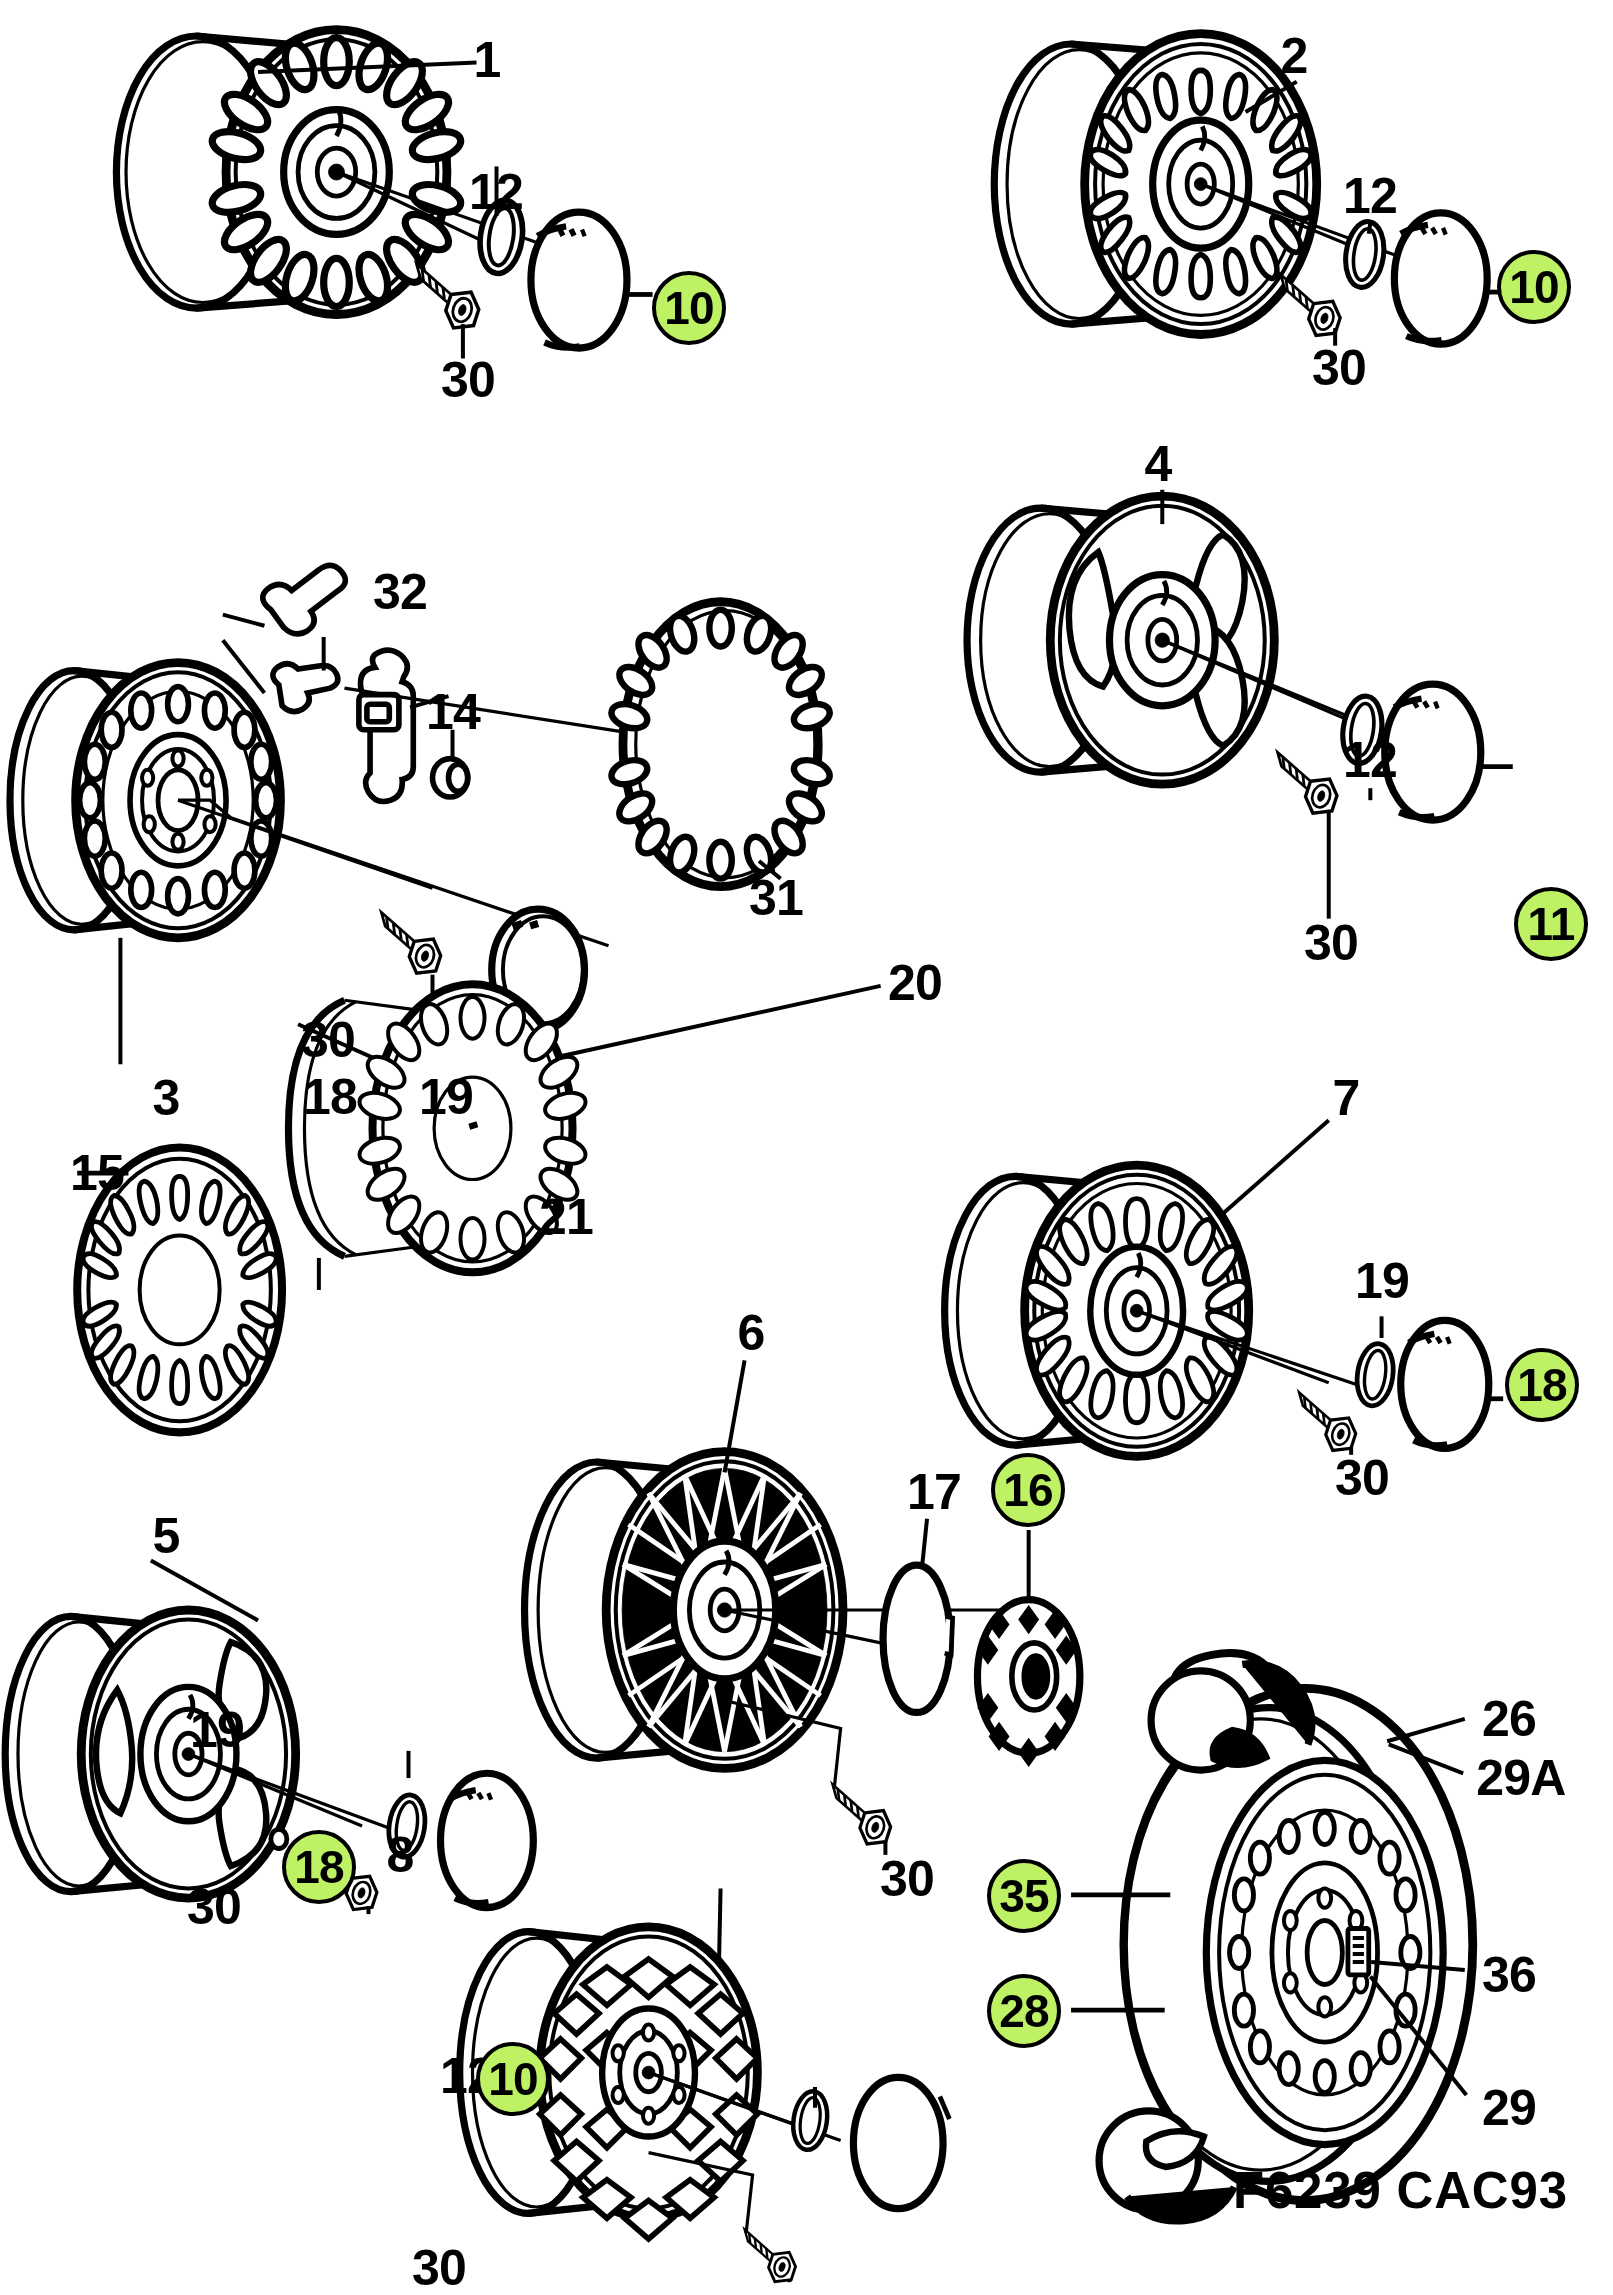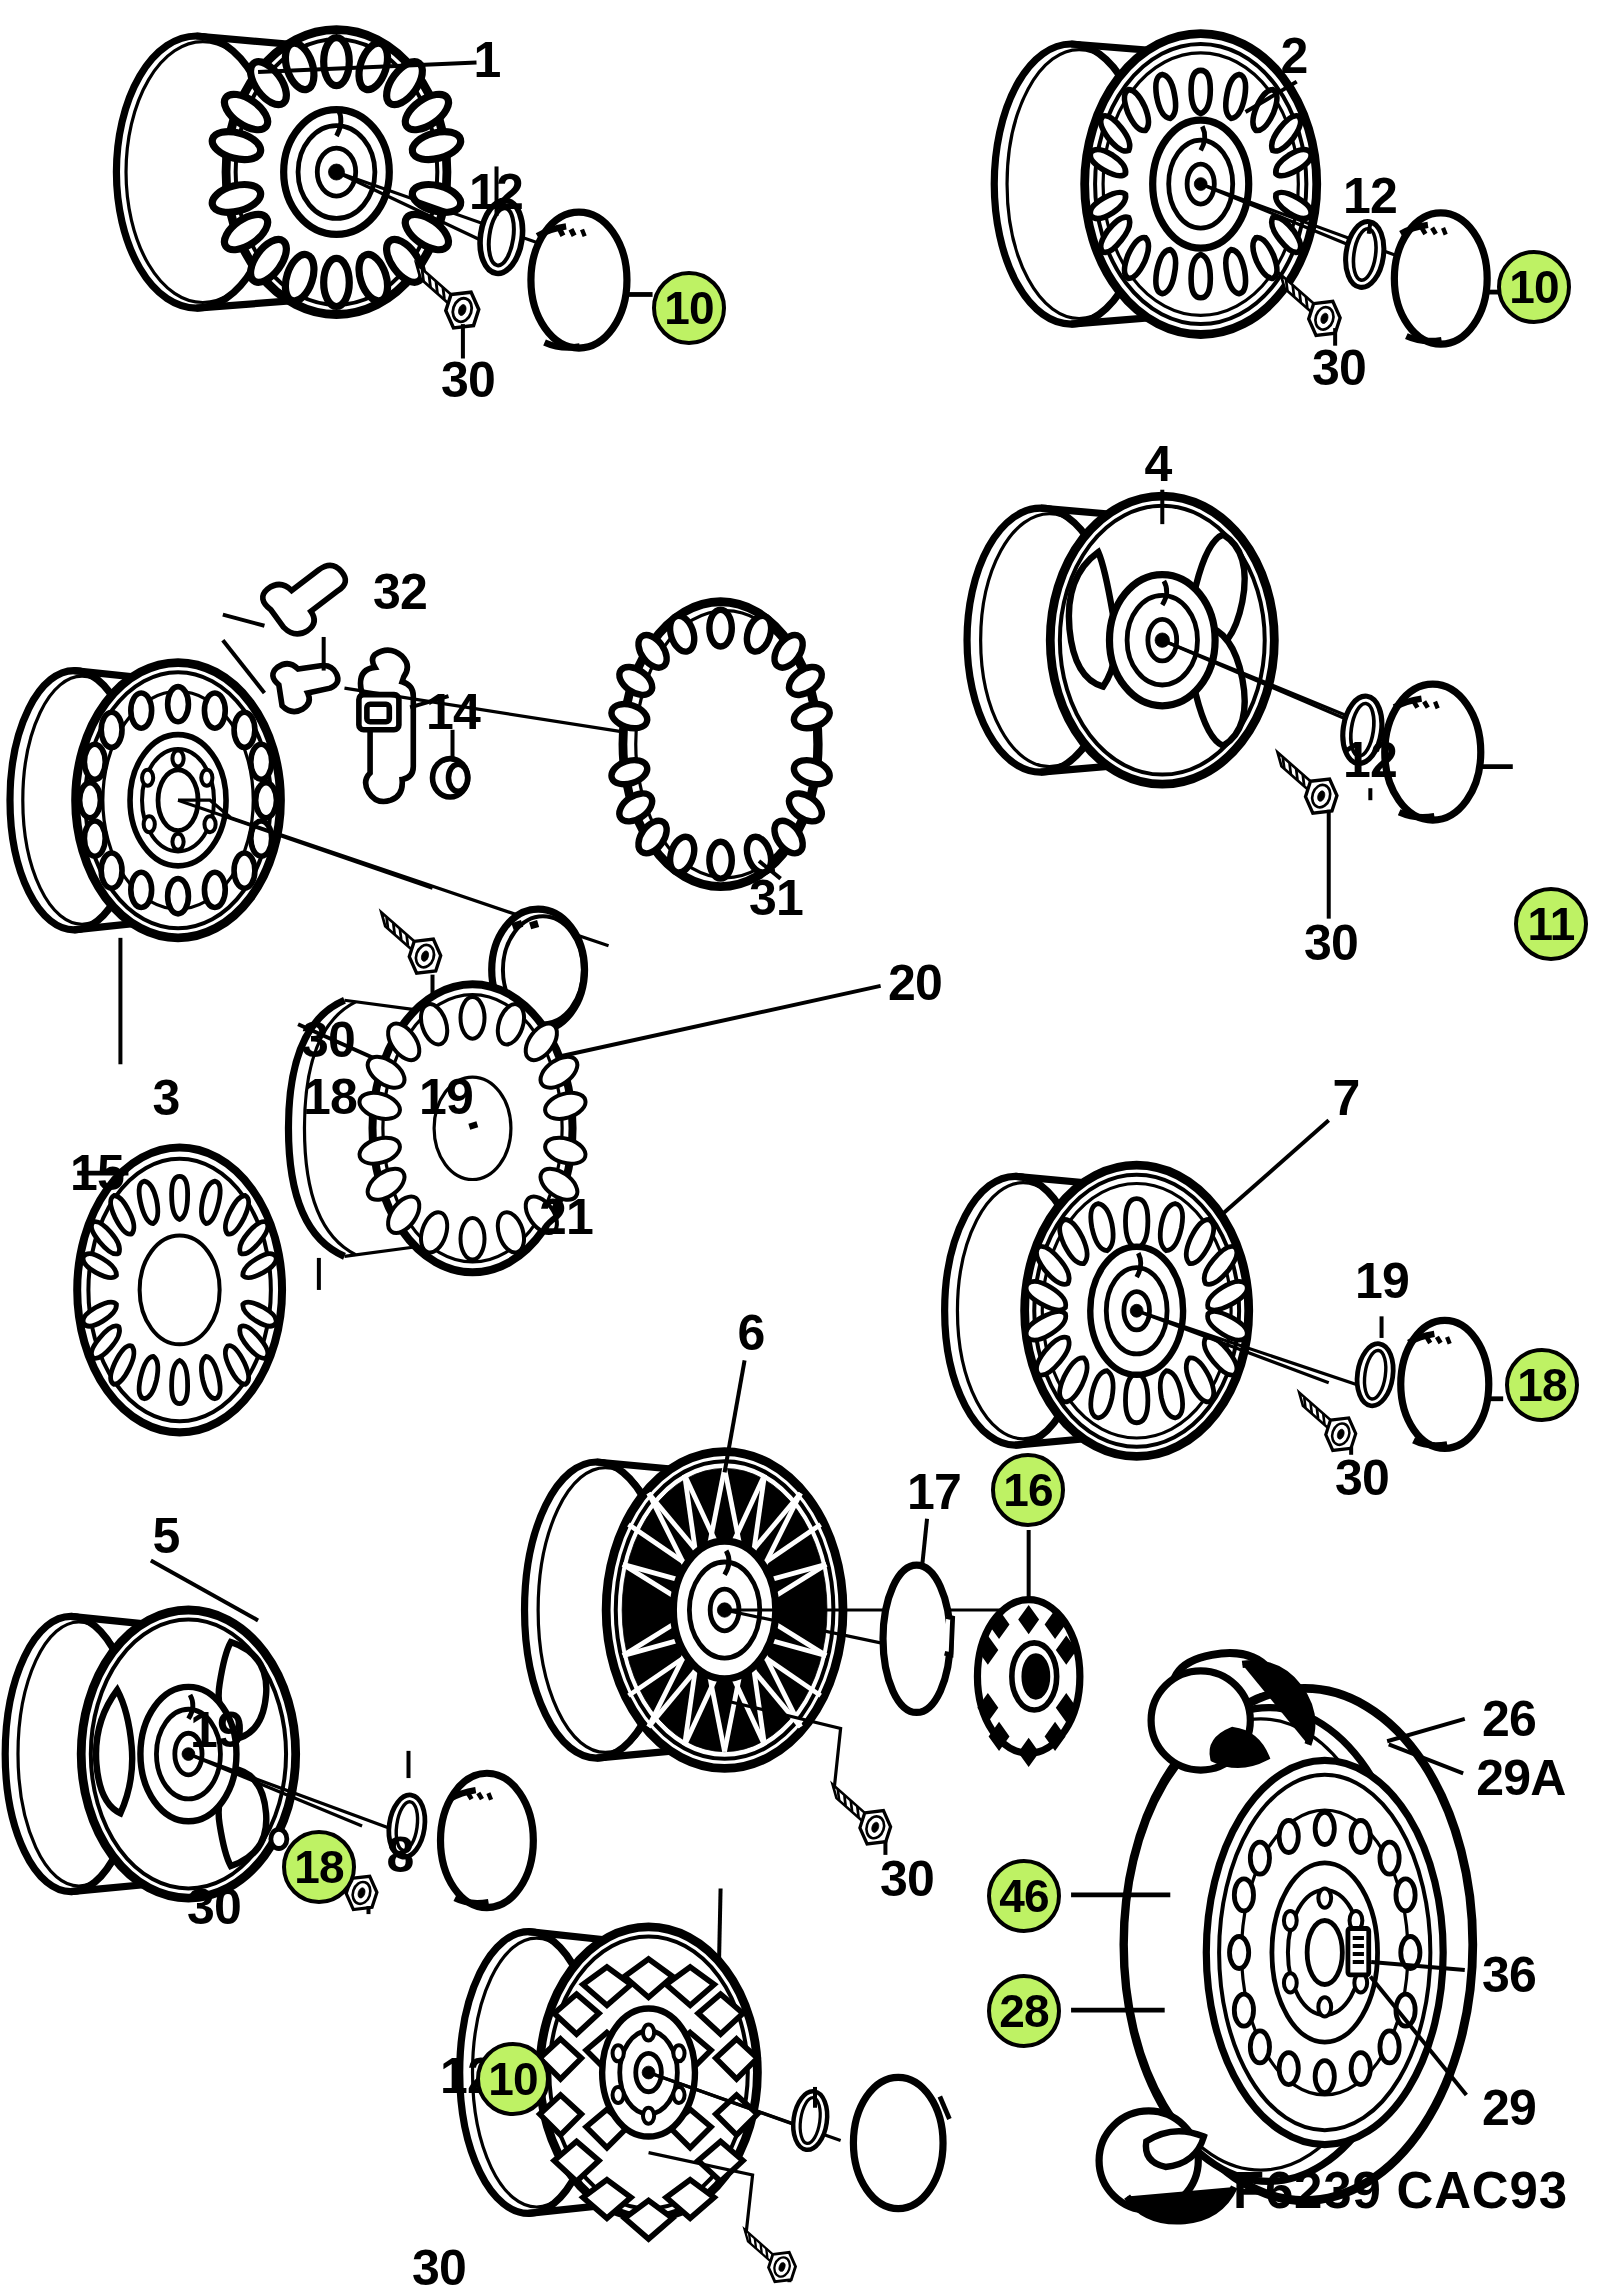--- a/index.html
+++ b/index.html
@@ -739,21 +739,21 @@
       <div class="lbl" style="left: 166px; top: 1536px;">5</div>
       <div class="lbl" style="left: 217px; top: 1730px;">19</div>
       <div class="lbl" style="left: 214px; top: 1907px;">30</div>
       <div class="lbl circ" style="left: 319px; top: 1867px;">18</div>
       <div class="lbl" style="left: 400px; top: 1855px;">8</div>
       <div class="lbl" style="left: 467px; top: 2076px;">12</div>
       <div class="lbl circ" style="left: 513px; top: 2079px;">10</div>
       <div class="lbl" style="left: 439px; top: 2268px;">30</div>
       <div class="lbl" style="left: 1509px; top: 1719px;">26</div>
       <div class="lbl wide" style="left: 1521px; top: 1778px;">29A</div>
-      <div class="lbl circ" style="left: 1024px; top: 1896px;">46</div>
+      <div class="lbl circ" style="left: 1024px; top: 1896px;">35</div>
       <div class="lbl circ" style="left: 1024px; top: 2011px;">28</div>
       <div class="lbl" style="left: 1509px; top: 1975px;">36</div>
       <div class="lbl" style="left: 1509px; top: 2108px;">29</div>
     </div>
 
   <div id="code" style="left:1233px; top:2161px;">F6239 CAC93</div>
 
 </div>
 
 

